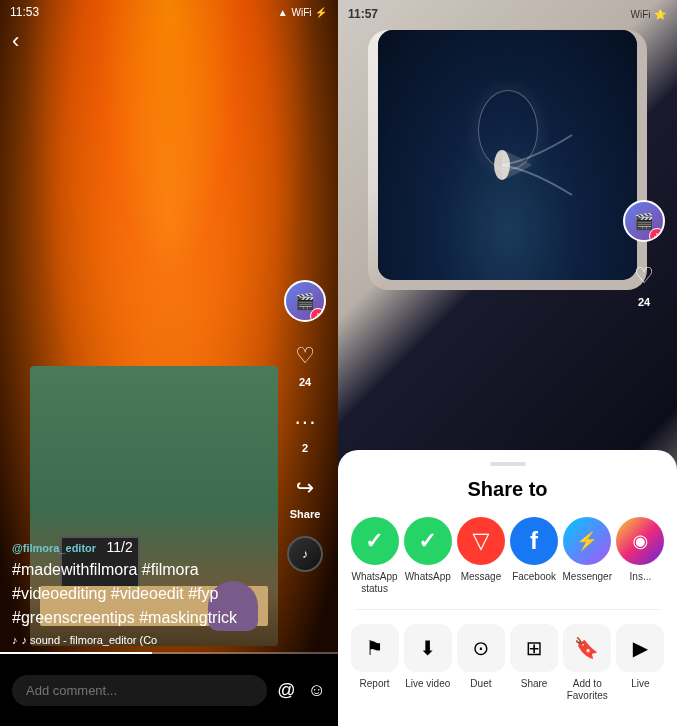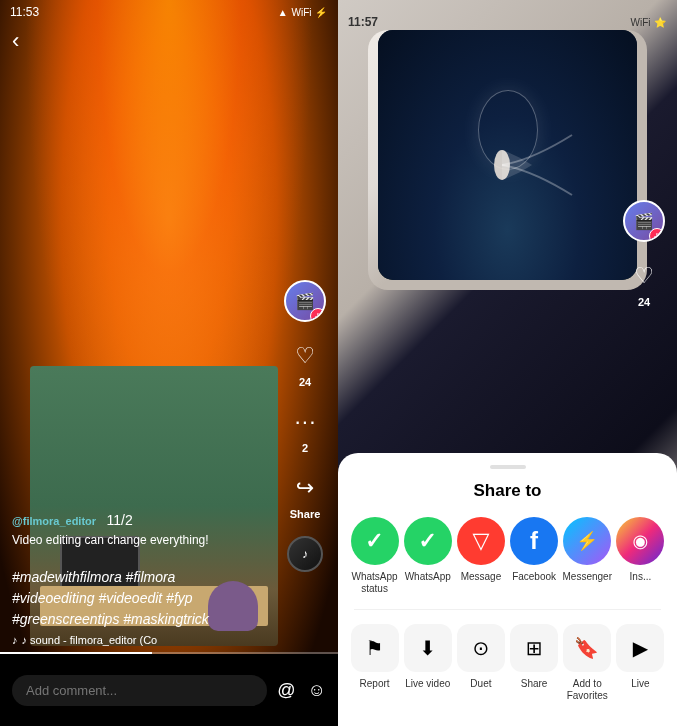--- a/index.html
+++ b/index.html
@@ -198,24 +198,23 @@
 
     .caption {
       color: #fff;
       font-size: 12px;
       margin-top: 3px;
       line-height: 1.4;
     }
 
     .hashtags {
       color: #fff;
-      font-size: 14px;
-      margin-top: 18px;
+      font-size: 16px;
+      margin-top: 2px;
       line-height: 1.5;
-      font-style: italic;
     }
 
     .sound-info {
       color: #fff;
       font-size: 11px;
       margin-top: 4px;
       display: flex;
       align-items: center;
       gap: 4px;
     }
@@ -330,21 +329,21 @@
       width: 60px;
       height: 80px;
       border-radius: 50%;
       border: 1px solid rgba(255,255,255,0.3);
       box-shadow: 0 0 20px rgba(255,255,255,0.1);
     }
 
     
     .status-bar-right {
       position: absolute;
-      top: 10px;
+      top: 2px;
       left: 0;
       right: 0;
       height: 24px;
       display: flex;
       align-items: center;
       padding: 0 10px;
       z-index: 10;
     }
 
     .status-time-right {
@@ -389,21 +388,21 @@
     .share-handle {
       width: 36px;
       height: 4px;
       background: #e0e0e0;
       border-radius: 2px;
       margin: 0 auto 12px;
     }
 
     .share-title {
       text-align: center;
-      font-size: 17px;
+      font-size: 20px;
       font-weight: 600;
       color: #000;
       margin-bottom: 16px;
     }
 
     .share-row {
       display: flex;
       justify-content: center;
       gap: 0;
       overflow: hidden;
@@ -536,21 +535,20 @@
       <span class="action-count">Share</span>
     </div>
     <div class="action-icon" style="width:36px;height:36px;background:linear-gradient(135deg,#333,#111);border-radius:50%;border:2px solid #555;display:flex;align-items:center;justify-content:center;font-size:12px;">♪</div>
   </div>
 
   <div class="bottom-info">
     <div>
       <span class="username">@filmora_editor</span>
       <span class="date-tag">11/2</span>
     </div>
-    <div class="caption">Video editing can change everything!</div>
     <div class="hashtags" style="white-space:pre-line;">#madewithfilmora #filmora
 #videoediting #videoedit #fyp
 #greenscreentips #maskingtrick</div>
     <div class="sound-info">
       <span class="music-note">♪</span>
       <span>♪ sound - filmora_editor (Co</span>
     </div>
   </div>
 
   <div class="progress-bar">

